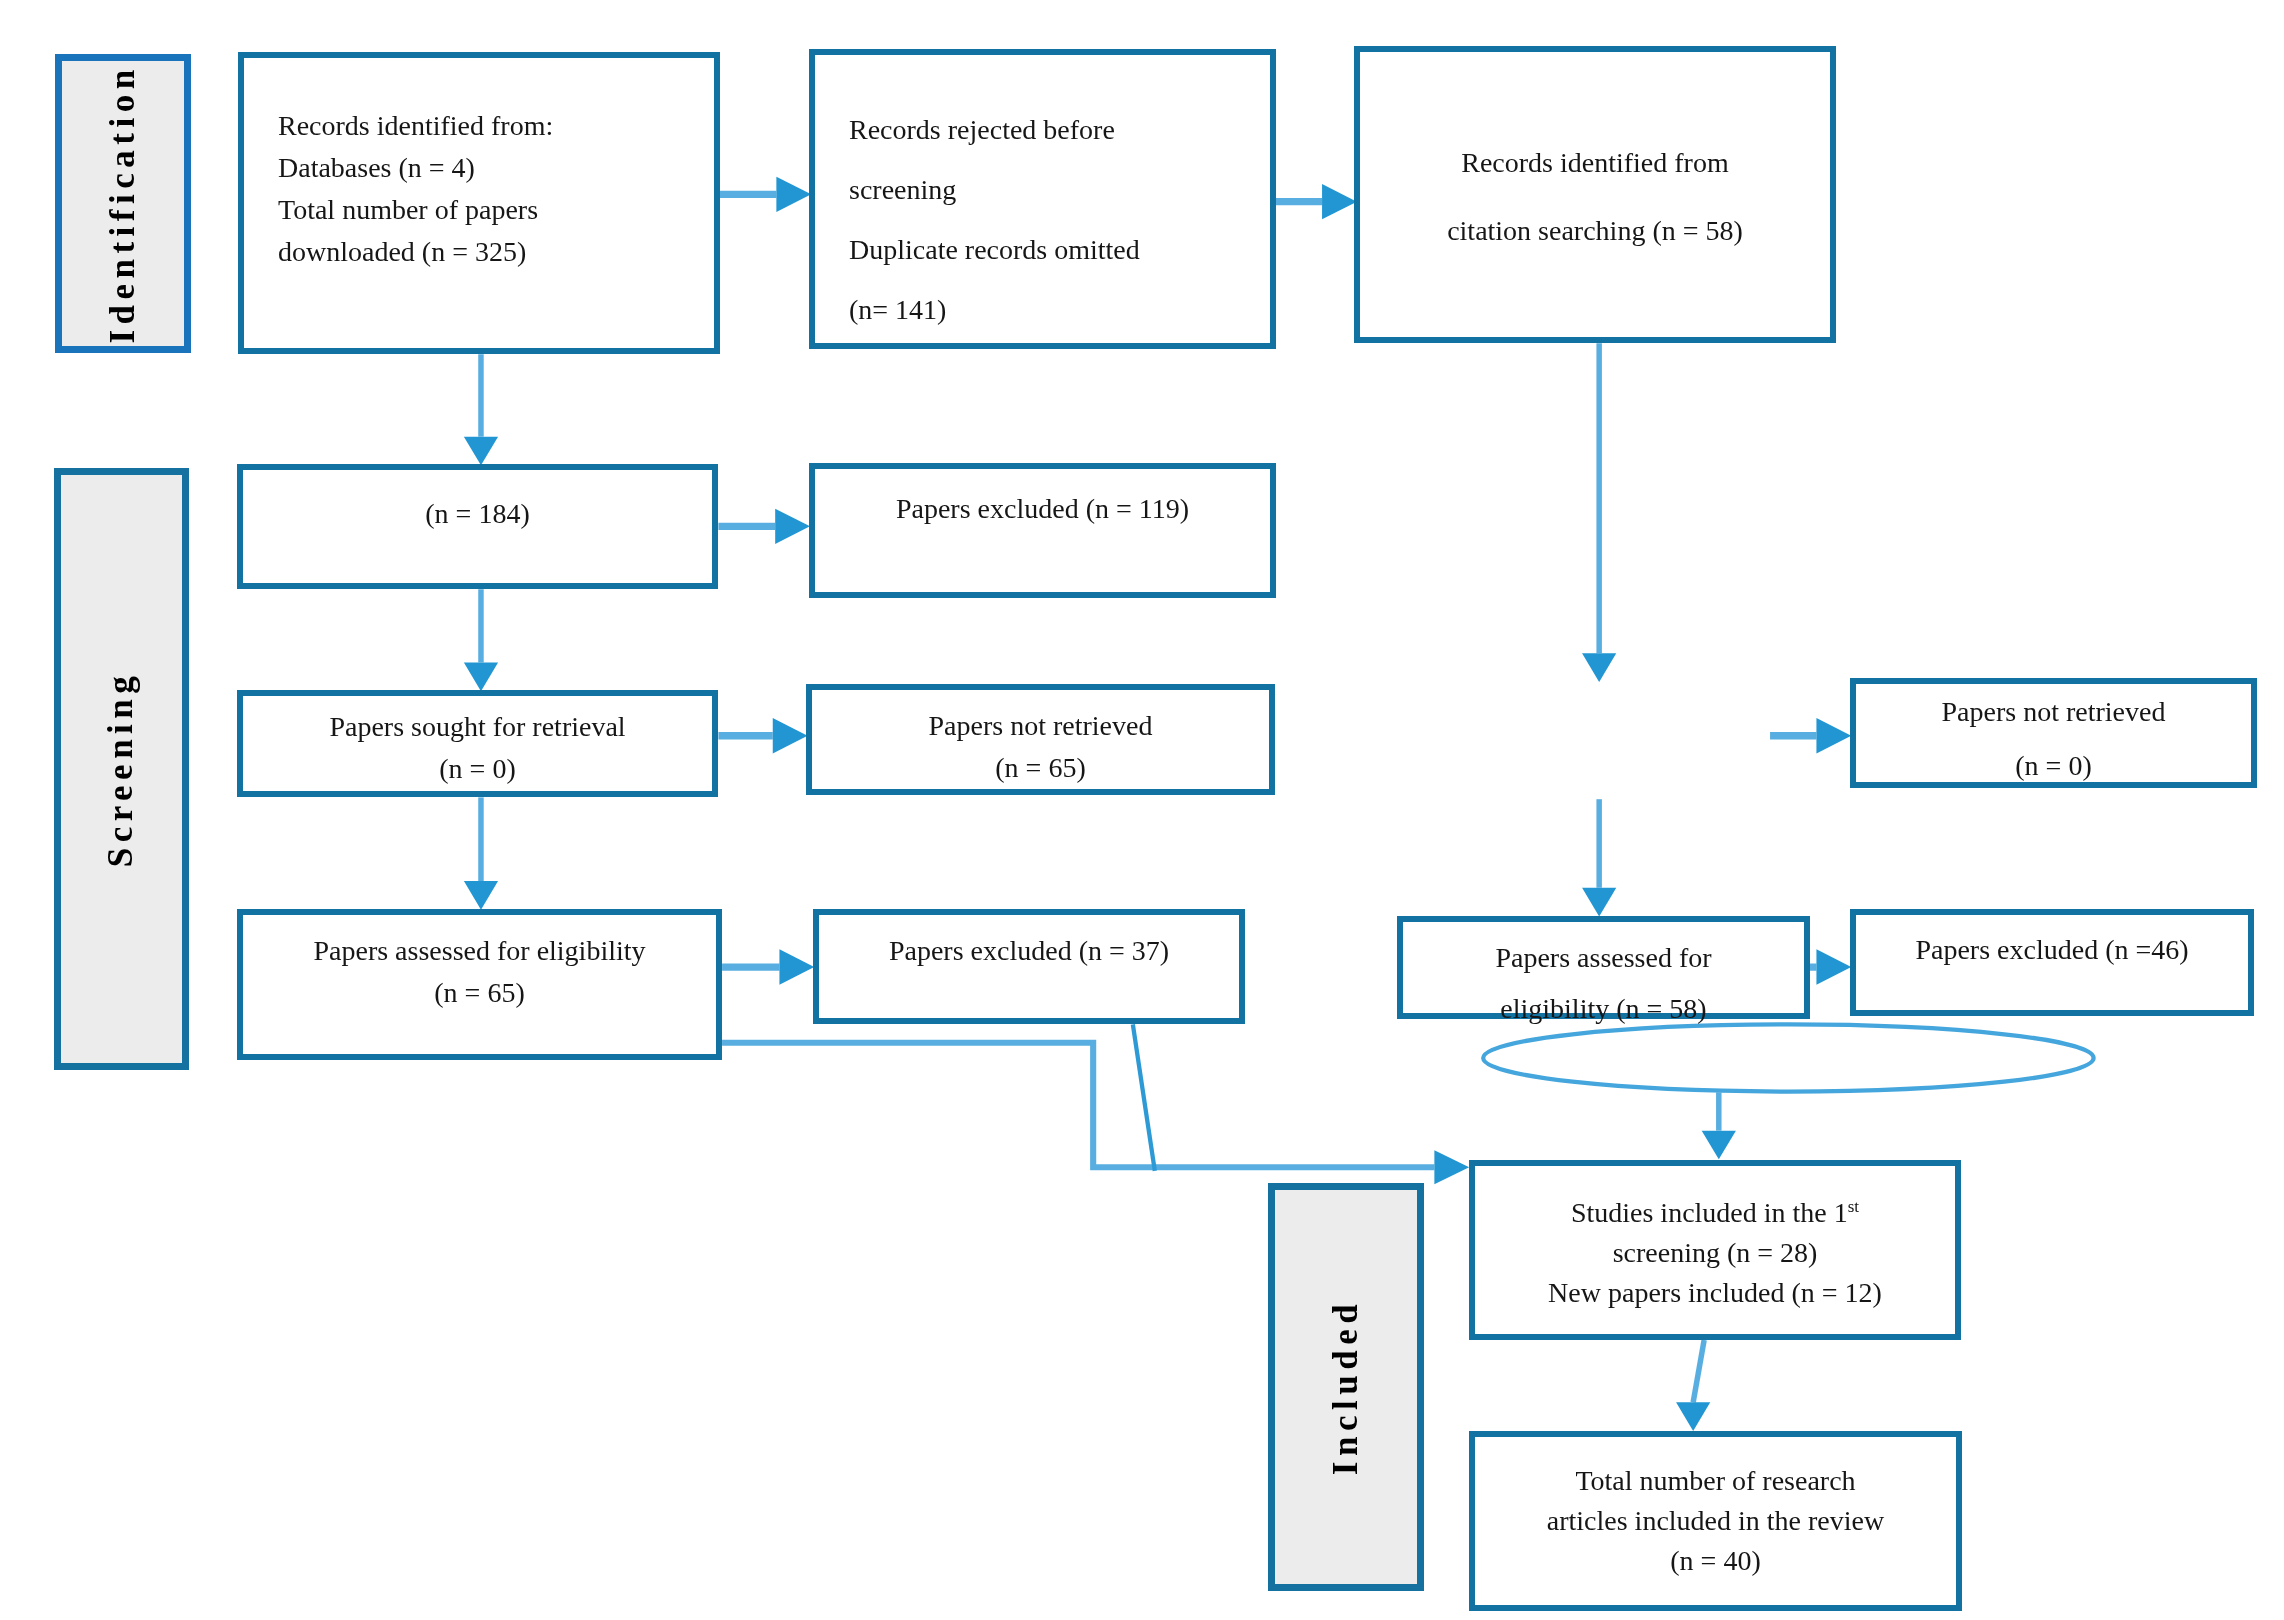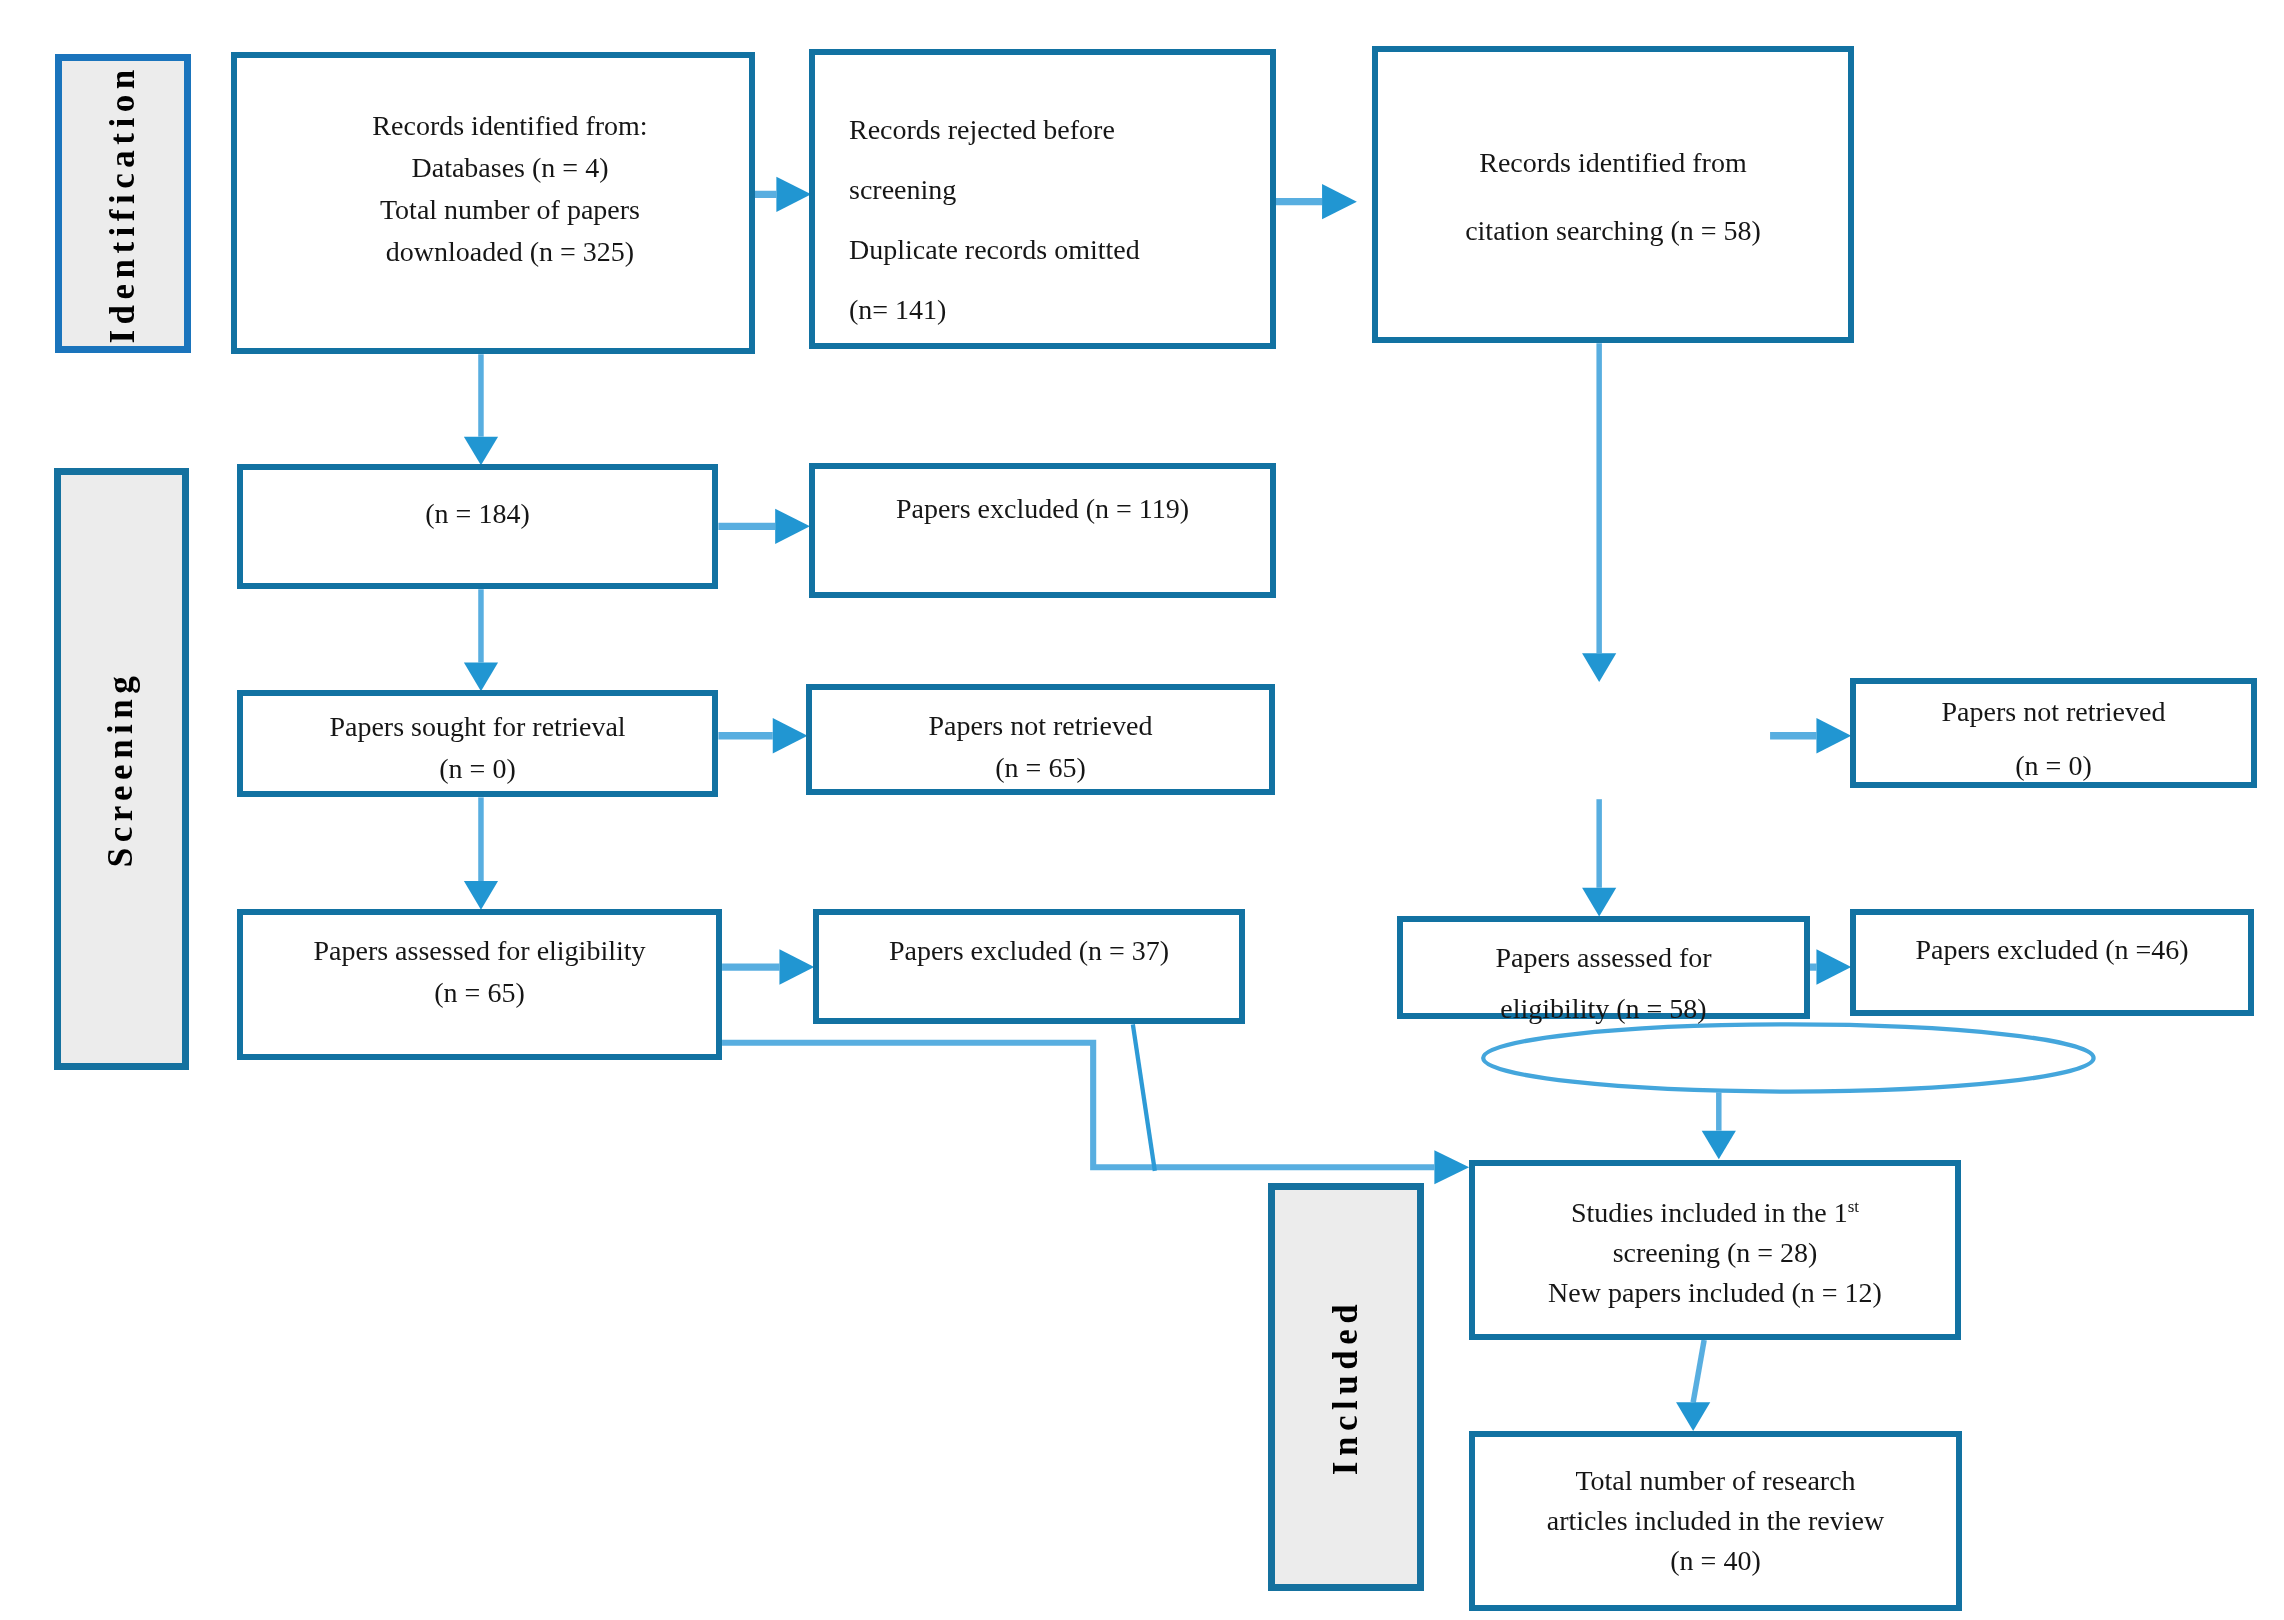--- a/index.html
+++ b/index.html
@@ -142,33 +142,33 @@
   <div class="sidebar" style="left:55px;top:54px;width:136px;height:299px;">
     <span class="rot">Identification</span>
   </div>
   <div class="sidebar teal" style="left:54px;top:468px;width:135px;height:602px;">
     <span class="rot">Screening</span>
   </div>
   <div class="sidebar teal" style="left:1268px;top:1183px;width:156px;height:408px;">
     <span class="rot">Included</span>
   </div>
 
-  <div class="fbox leftalign box-a" style="left:231px;top:52px;width:524px;height:302px;align-items:center;">
+  <div class="fbox leftalign box-a" style="left:238px;top:52px;width:482px;height:302px;">
     <div class="line">Records identified from:</div>
     <div class="line">Databases (n = 4)</div>
     <div class="line">Total number of papers</div>
     <div class="line">downloaded (n = 325)</div>
   </div>
   <div class="fbox leftalign box-b" style="left:809px;top:49px;width:467px;height:300px;">
     <div class="line">Records rejected before</div>
     <div class="line">screening</div>
     <div class="line">Duplicate records omitted</div>
     <div class="line">(n= 141)</div>
   </div>
-  <div class="fbox box-c" style="left:1354px;top:46px;width:482px;height:297px;margin-left:18px;">
+  <div class="fbox box-c" style="left:1354px;top:46px;width:482px;height:297px;">
     <div class="line">Records identified from</div>
     <div class="line">citation searching (n = 58)</div>
   </div>
 
   <div class="fbox box-d" style="left:237px;top:464px;width:481px;height:125px;">
     <div class="line">(n = 184)</div>
   </div>
   <div class="fbox box-e" style="left:809px;top:463px;width:467px;height:135px;">
     <div class="line">Papers excluded (n = 119)</div>
   </div>

